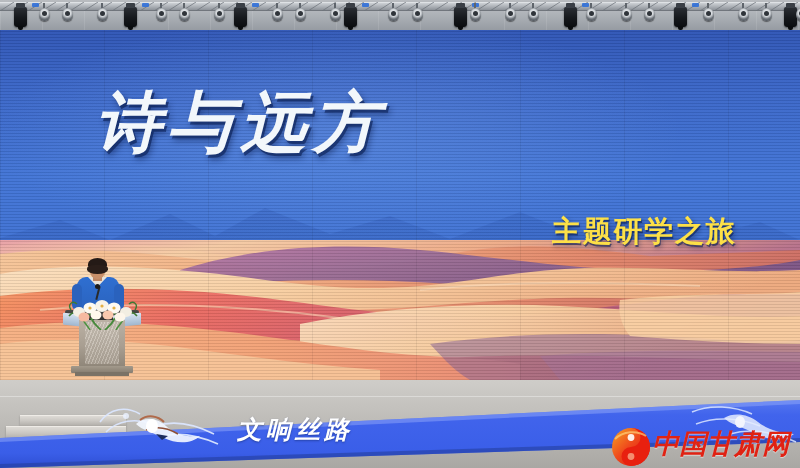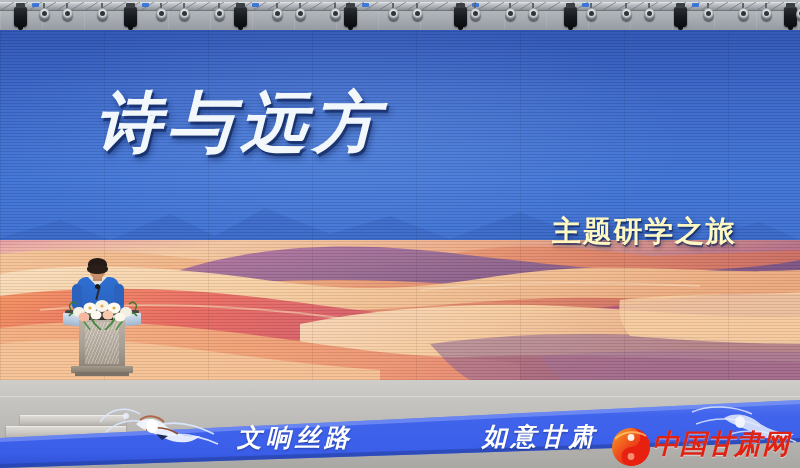--- a/index.html
+++ b/index.html
@@ -109,21 +109,21 @@
        2px 3px 0 rgba(12,32,86,.62),
        3px 5px 6px rgba(8,24,70,.48);
     white-space:nowrap;
     font-style:italic;
   }
   .title-line1 { left:95px; top:48px; font-size:66px; }
   .title-line2 { left:250px; top:138px; font-size:66px; }
   .subtitle {
     position:absolute; left:552px; top:182px;
     font-size:29px; font-weight:700; letter-spacing:.06em;
-    color:#fef9c3; font-family:"DejaVu Serif", serif;
+    color:#fde047; font-family:"DejaVu Serif", serif;
     text-shadow:1px 2px 0 rgba(12,32,86,.6), 2px 3px 5px rgba(8,24,70,.45);
     white-space:nowrap;
   }
 
   
   .stage-floor {
     position:absolute; left:0; top:380px; width:800px; height:88px; z-index:5;
     background:linear-gradient(180deg,#cfcdc9 0%, #c4c2be 30%, #b9b7b3 60%, #a9a7a3 100%);
   }
   .floor-seam{
@@ -147,21 +147,21 @@
     pointer-events:none;
   }
   .banner-cal {
     position:absolute;
     color:#ffffff;
     font-family:"DejaVu Serif", serif;
     font-weight:700; font-style:italic;
     font-size:25px; letter-spacing:.16em; white-space:nowrap;
     text-shadow:0 1px 2px rgba(18,40,110,.55);
   }
-  .bt1 { left:237px; top:8px; }
+  .bt1 { left:237px; top:0px; }
   .bt2 { left:482px; top:7px; }
 
   .apsara { position:absolute; left:96px; top:402px; width:130px; height:48px; z-index:11; }
   .apsara-r { position:absolute; left:690px; top:398px; width:110px; height:52px; z-index:10; opacity:.95; }
 
   
   .watermark { position:absolute; left:608px; top:396px; width:192px; height:56px; z-index:14;margin-top:28px; }
   .wm-yinyang{
     position:absolute; left:2px; top:2px; width:42px; height:42px;
   }
@@ -486,21 +486,20 @@
         </linearGradient>
       </defs>
       <path d="M0,52 L800,14 L800,56 L0,82 Z" fill="url(#bnr)"></path>
       <path d="M0,52 L800,14 L800,18 L0,56 Z" fill="#8aa3f7" opacity=".55"></path>
       <path d="M0,78 L800,52 L800,56 L0,82 Z" fill="#24409f" opacity=".6"></path>
     </svg>
   </div>
 
   <div class="banner-text noselect">
     <div class="banner-cal bt1">文响丝路</div>
-    <div class="banner-cal bt2">如意甘肃</div>
   </div>
 
   <svg class="apsara" viewBox="0 0 130 48">
     <g fill="none" stroke="#dbe6ff" stroke-width="1.6" opacity=".95">
       <path d="M4,20 C14,6 30,4 44,12"></path>
       <path d="M10,30 C22,18 40,16 56,22"></path>
       <path d="M60,24 C78,18 98,22 118,32"></path>
       <path d="M66,34 C84,30 104,34 122,42"></path>
     </g>
     <path d="M40,22 C48,14 62,16 70,24 C78,32 92,36 104,34 C96,42 80,42 68,36 C56,30 46,28 40,22 Z" fill="#f2f6ff" opacity=".92"></path>

